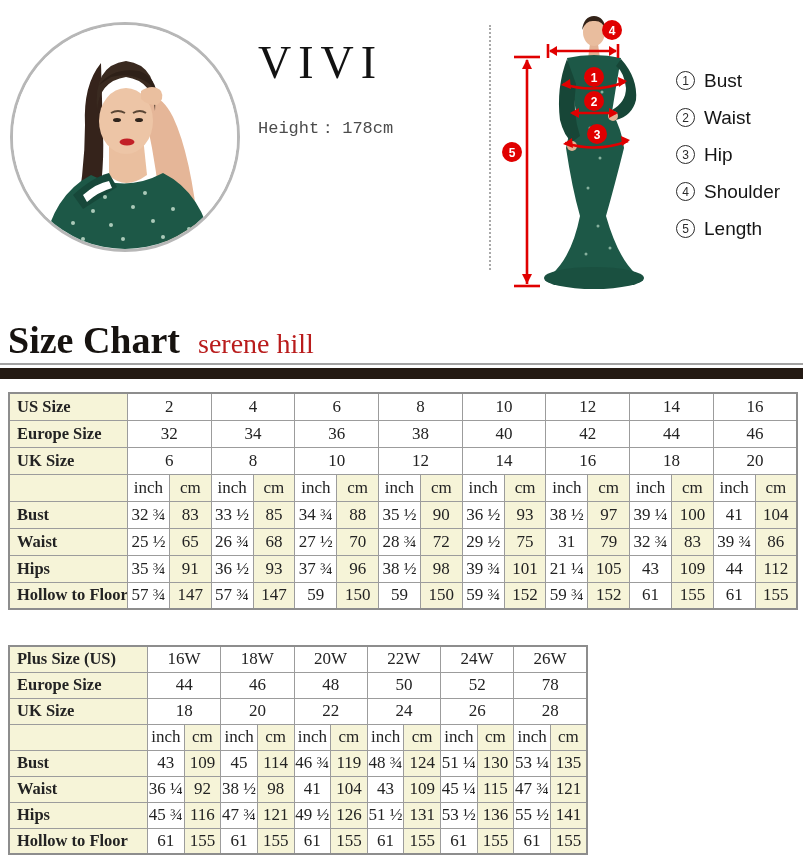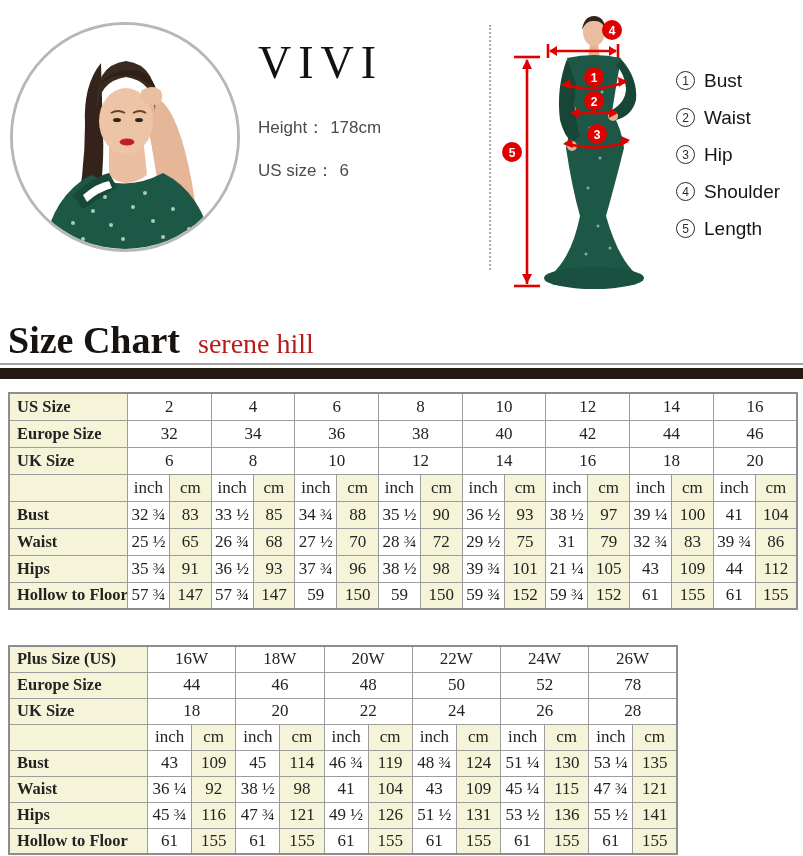--- a/index.html
+++ b/index.html
@@ -5,21 +5,21 @@
   html,body{margin:0;padding:0;background:#fff;}
   #stage{position:relative;width:803px;height:856px;background:#fff;overflow:hidden;
          font-family:"Liberation Sans",sans-serif;}
 
   
   .photo-circle{position:absolute;left:10px;top:22px;width:230px;height:230px;border-radius:50%;
     border:3px solid #b7b7b7;overflow:hidden;background:#fff;box-sizing:border-box;}
   .brand{position:absolute;left:258px;top:36px;font-family:"Liberation Serif",serif;
     font-size:46px;font-weight:400;letter-spacing:7px;color:#121212;}
   .info{position:absolute;left:258px;top:116px;font-size:17px;color:#4c4c4c;}
-  .info .row{margin-bottom:20px;white-space:nowrap;}
+  .info .row{margin-bottom:20px;white-space:nowrap;font-family:Liberation Mono, monospace;}
   .info .colon{margin-right:6px;}
   .dotted-divider{position:absolute;left:489px;top:25px;height:245px;width:0;
     border-left:2px dotted #a9a9a9;}
   .diagram{position:absolute;left:494px;top:8px;width:186px;height:286px;}
   .legend{position:absolute;left:676px;top:62px;}
   .legend .item{display:flex;align-items:center;height:37px;color:#151515;font-size:19px;}
   .cnum{display:inline-flex;align-items:center;justify-content:center;width:17px;height:17px;
     border:1.5px solid #2a2a2a;border-radius:50%;font-size:12px;color:#2a2a2a;margin-right:9px;flex:0 0 auto;}
 
   
@@ -27,21 +27,21 @@
   .sc-title{font-family:"Liberation Serif",serif;font-weight:bold;font-size:38px;color:#171310;}
   .sc-sub{font-family:"Liberation Serif",serif;font-weight:400;font-size:28px;color:#b91c1c;margin-left:18px;}
   .sc-thinline{position:absolute;left:0;top:363px;width:803px;height:2px;background:#a3a3a3;}
   .sc-bar{position:absolute;left:0;top:368px;width:803px;height:11px;background:#241a13;}
 
   
   table.size-table{border-collapse:collapse;table-layout:fixed;position:absolute;
     font-family:"Liberation Serif",serif;font-size:17px;color:#232323;
     border:2px solid #8d8d8d;background:#fff;}
   .t1{left:8px;top:392px;width:790px;}
-  .t2{left:8px;top:645px;width:670px;}
+  .t2{left:8px;top:645px;width:580px;}
   .t1 tr{height:27px;}
   .t2 tr{height:26px;}
   .size-table th,.size-table td{border:1px solid #9c9c9c;padding:0;white-space:nowrap;overflow:hidden;}
   .size-table th.lbl{background:#f6f4d8;text-align:left;padding-left:7px;font-weight:bold;font-size:16.5px;}
   .t1 th.lbl{width:110px;}
   .t2 th.lbl{width:130px;}
   .size-table td{text-align:center;}
   .size-table td.val{background:#fff;}
   .size-table td.in{background:#fff;}
   .size-table td.cm{background:#f6f4d8;}
@@ -92,21 +92,20 @@
           <circle cx="132" cy="168" r="2"></circle>
       </g>
 
       <path d="M128 66 Q140 58 148 66 Q152 74 144 80 Q134 80 128 74 Z" fill="#eabf9f"></path>
     </svg>
   </div>
 
   <div class="brand">VIVI</div>
   <div class="info">
     <div class="row"><span>Height</span><span class="colon">：</span><span>178cm</span></div>
-    <div class="row"><span>US size</span><span class="colon">：</span><span>6</span></div>
   </div>
 
   <div class="dotted-divider"></div>
 
   <svg class="diagram" viewBox="0 0 186 286">
 
     <g>
       <path d="M96 36 Q92 60 90 120 L110 120 Q108 60 104 36 Z" fill="#e3b294"></path>
       <ellipse cx="100" cy="24" rx="11" ry="14" fill="#e9bd9e"></ellipse>
       <path d="M88 22 Q90 8 100 8 Q110 8 112 22 Q108 12 100 13 Q92 12 88 22 Z" fill="#332218"></path>

